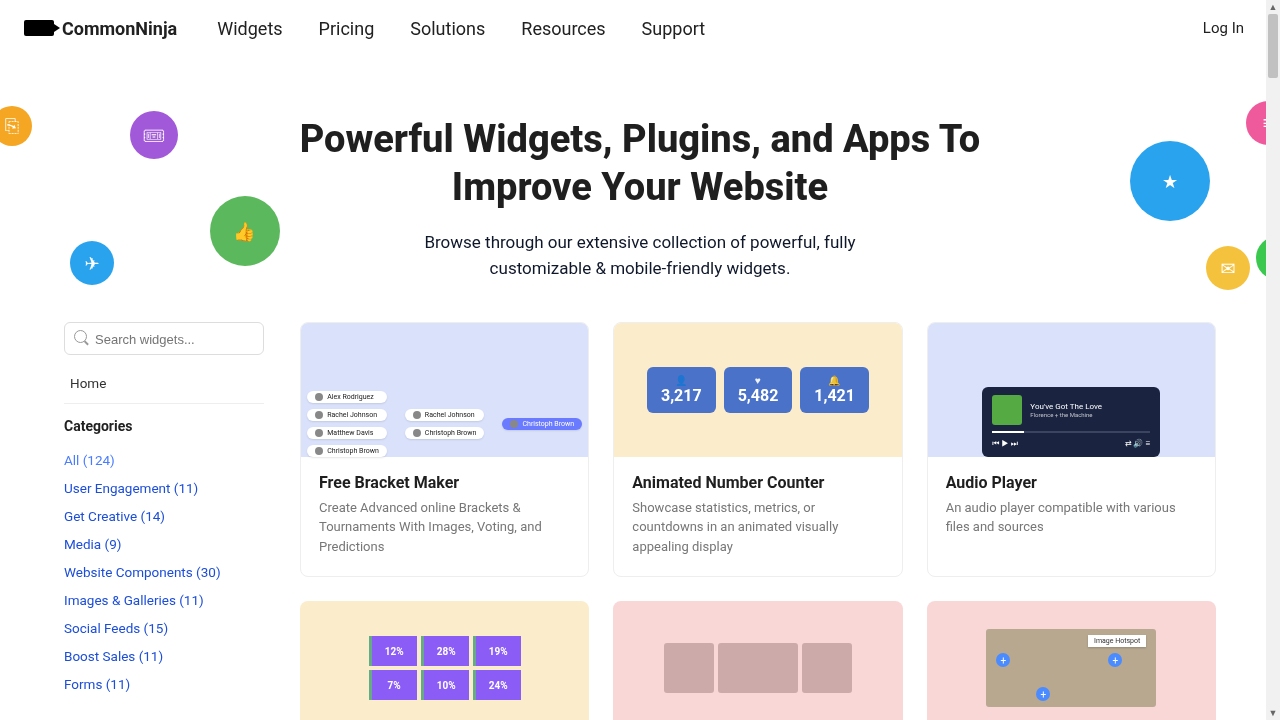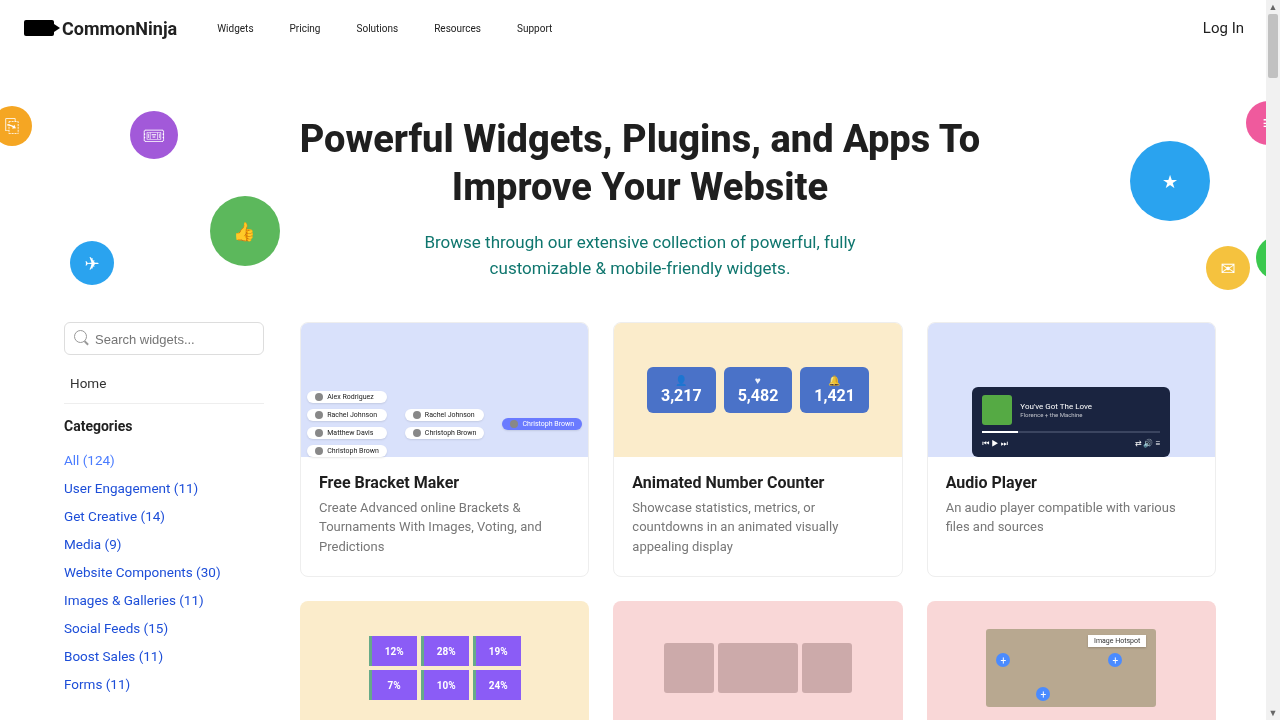--- a/index.html
+++ b/index.html
@@ -2,31 +2,31 @@
 <html><head>
 <meta charset="utf-8">
 <style>
 * { margin:0; padding:0; box-sizing:border-box; }
 body { font-family:-apple-system,BlinkMacSystemFont,"Segoe UI",Roboto,sans-serif; color:#212121; background:#fff; width:1280px; height:720px; overflow:hidden; position:relative; }
 .header { display:flex; align-items:center; padding:12px 24px; height:56px; }
 .logo { display:flex; align-items:center; font-weight:700; font-size:18px; margin-right:40px; }
 .logo-mark { width:30px; height:16px; background:#000; margin-right:8px; position:relative; border-radius:2px; }
 .logo-mark::after { content:''; position:absolute; right:-6px; top:4px; width:0; height:0; border-left:6px solid #000; border-top:4px solid transparent; border-bottom:4px solid transparent; }
 .nav { display:flex; gap:36px; flex:1; }
-.nav a { text-decoration:none; color:#212121; font-size:10px; cursor:pointer; }
+.nav a { text-decoration:none; color:#212121; font-size:18px; cursor:pointer; }
 .login { font-size:15px; cursor:pointer; margin-right:12px;}
 .scrollbar { position:absolute; right:0; top:0; width:14px; height:720px; background:#f1f1f1; }
 .scrollbar-thumb { position:absolute; right:2px; top:14px; width:10px; height:64px; background:#c1c1c1; border-radius:2px; }
 .scrollbar-arrow { position:absolute; width:14px; height:14px; display:flex; align-items:center; justify-content:center; font-size:9px; color:#666;}
 .scrollbar-arrow.up { top:0; }
 .scrollbar-arrow.down { bottom:0; }
 
 .hero { text-align:center; padding:60px 40px 40px; position:relative;}
 .hero h1 { font-size:38px; font-weight:800; line-height:1.25; color:#1f1f1f; max-width:700px; margin:0 auto 18px;}
-.hero p { font-size:17px; color:#0f766e; max-width:520px; margin:0 auto; line-height:1.55;}
+.hero p { font-size:17px; color:#0f172a; max-width:520px; margin:0 auto; line-height:1.55;}
 .float-icon { position:absolute; border-radius:50%; display:flex; align-items:center; justify-content:center; color:#fff; font-size:18px; }
 
 .content { display:flex; padding:0 64px; gap:36px; }
 .sidebar { width:200px; flex-shrink:0;}
 .search-box { position:relative; border:1px solid #ddd; border-radius:6px; padding:6px 10px 6px 30px; margin-bottom:14px; }
 .search-box .search-icon { position:absolute; left:9px; top:7px; width:13px; height:13px; border:1.5px solid #999; border-radius:50%; }
 .search-box .search-icon::after { content:''; position:absolute; width:5px; height:1.5px; background:#999; transform:rotate(45deg); bottom:-2px; right:-3px;}
 .search-box input { border:none; outline:none; width:100%; font-size:13px; color:#6d28d9;}
 .sidebar-home { padding:6px 0 12px 6px; font-size:13.5px; color:#333; cursor:pointer; border-bottom:1px solid #eee; margin-bottom:14px;}
 .cat-title { font-size:14px; font-weight:700; margin-bottom:12px; color:#222;}
@@ -50,21 +50,21 @@
 .chip .dot { width:8px; height:8px; border-radius:50%; background:#888;}
 .chip.hl { background:#6a7bff; color:#fff;}
 
 
 .counters { display:flex; gap:8px;}
 .counter-box { background:#4a72c8; color:#fff; border-radius:6px; padding:8px 14px; text-align:center;}
 .counter-box .ic { font-size:10px; opacity:.9;}
 .counter-box .num { font-size:16px; font-weight:700;}
 
 
-.audio { background:#1a2440; color:#fff; border-radius:6px; padding:8px 10px; width:198px;}
+.audio { background:#1a2440; color:#fff; border-radius:6px; padding:8px 10px; width:178px;}
 .audio-top { display:flex; gap:8px; align-items:center;}
 .audio-art { width:30px; height:30px; background:#5a4; border-radius:3px;}
 .audio-info .t { font-size:8px;}
 .audio-info .s { font-size:6px; opacity:.7;}
 .audio-bar { height:2px; background:#3b4560; margin:6px 0; position:relative;}
 .audio-bar::before { content:''; position:absolute; left:0; top:0; width:20%; height:2px; background:#fff;}
 .audio-ctrl { display:flex; justify-content:space-between; align-items:center; font-size:8px;}
 
 
 .bars { display:grid; grid-template-columns:repeat(3,1fr); gap:4px;}

